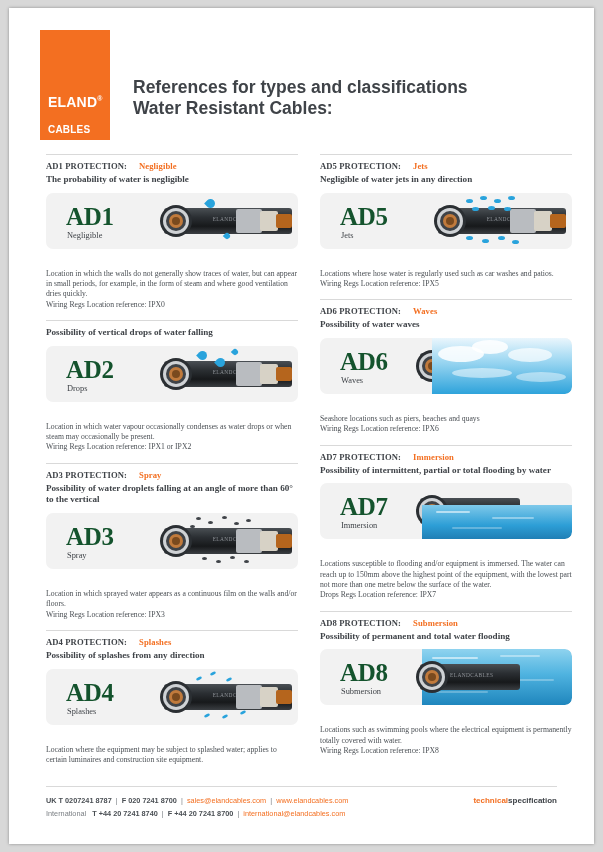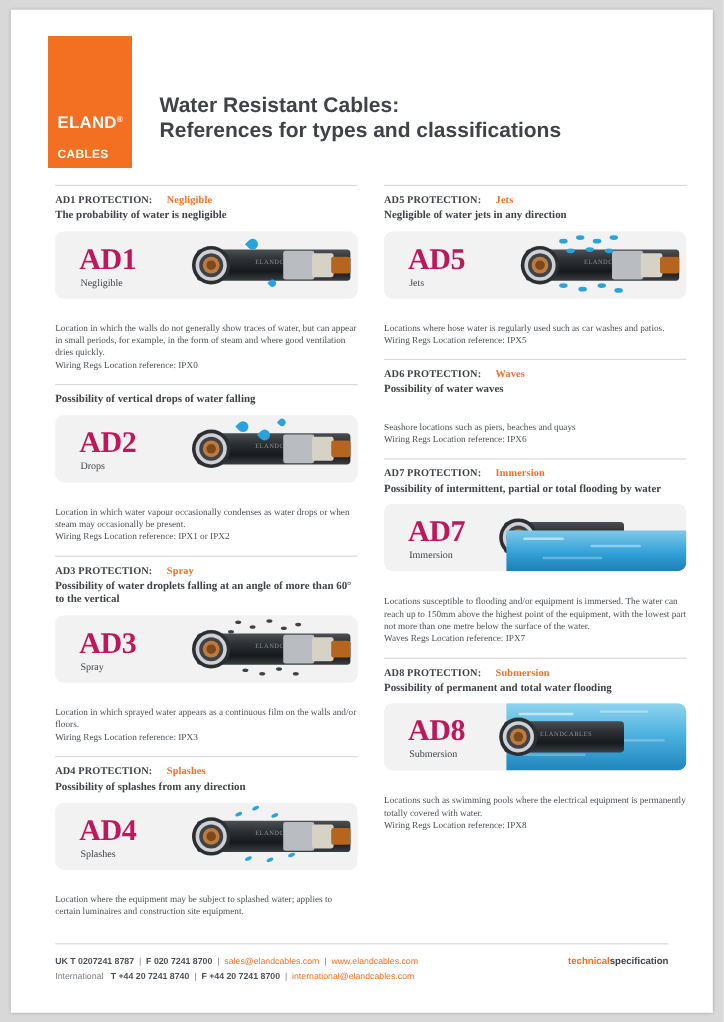--- a/index.html
+++ b/index.html
@@ -43,21 +43,21 @@
   .rule{height:1px;background:#d9d9d9;margin-bottom:6px;}
   .hdr{font-size:8.6px;font-weight:bold;color:#3f4348;letter-spacing:.1px;}
   .hdr .name{color:#f36f21;margin-left:12px;}
   .sub{font-size:9.1px;font-weight:bold;color:#3f4348;margin-top:3px;line-height:11.5px;}
 
   .panel{
     position:relative;background:#f2f2f2;border-radius:7px;
     margin-top:7px;overflow:hidden;
   }
   .code{
-    position:absolute;left:20px;color:#be185d;
+    position:absolute;left:20px;color:#14532d;
     font-size:25px;font-weight:bold;letter-spacing:-.3px;
   }
   .codesub{position:absolute;left:21px;font-size:8.4px;color:#3f4348;}
 
   
   .cable{position:absolute;height:26px;}
   .cable .sheath{
     position:absolute;left:0;top:0;height:26px;width:100%;
     background:linear-gradient(to bottom,#4a4f54 0%,#2b2f33 35%,#17191b 70%,#3a3e42 100%);
     border-radius:3px;
@@ -127,22 +127,22 @@
 <body>
 
 <div class="page">
 
   <div class="header">
     <div class="logo">
       <div class="l1"><span>ELAND</span><span class="reg">®</span></div>
       <div class="l2">CABLES</div>
     </div>
     <div class="title">
+      <div>References for types and classifications</div>
       <div>Water Resistant Cables:</div>
-      <div>References for types and classifications</div>
     </div>
   </div>
 
   <div class="cols">
 
     <div class="col colL">
 
       <div class="block">
         <div class="rule"></div>
         <div class="hdr"><span>AD1 PROTECTION:</span><span class="name">Negligible</span></div>
@@ -314,20 +314,42 @@
         <div class="body">
           <span>Locations where hose water is regularly used such as car washes and patios.</span>
           <span class="wr">Wiring Regs Location reference: IPX5</span>
         </div>
       </div>
 
       <div class="block" style="margin-top:10px">
         <div class="rule"></div>
         <div class="hdr"><span>AD6 PROTECTION:</span><span class="name">Waves</span></div>
         <div class="sub">Possibility of water waves</div>
+        <div class="panel" style="height:56px">
+          <div class="code" style="top:10px">AD6</div>
+          <div class="codesub" style="top:38px">Waves</div>
+          <div class="cable" style="left:100px;top:15px;width:100px;">
+            <div class="sheath"></div>
+            <div class="txt" style="left:30%">ELANDCABLES</div>
+            <div class="ringwrap" style="left:-4px;">
+              <div class="ring r0"></div>
+                <div class="ring r1"></div>
+                <div class="ring r2"></div>
+                <div class="ring r3"></div>
+                <div class="ring r4"></div>
+            </div>
+          </div>
+          <div class="wave">
+            <div class="wavecrest" style="left:6px;top:8px;width:46px;height:16px;"></div>
+            <div class="wavecrest" style="left:40px;top:2px;width:36px;height:14px;"></div>
+            <div class="wavecrest" style="left:76px;top:10px;width:44px;height:14px;opacity:.7;"></div>
+            <div class="wavecrest" style="left:20px;top:30px;width:60px;height:10px;opacity:.5;"></div>
+            <div class="wavecrest" style="left:84px;top:34px;width:50px;height:10px;opacity:.45;"></div>
+          </div>
+        </div>
         <div class="body">
           <span>Seashore locations such as piers, beaches and quays</span>
           <span class="wr">Wiring Regs Location reference: IPX6</span>
         </div>
       </div>
 
       <div class="block" style="margin-top:10px">
         <div class="rule"></div>
         <div class="hdr"><span>AD7 PROTECTION:</span><span class="name">Immersion</span></div>
         <div class="sub">Possibility of intermittent, partial or total flooding by water</div>
@@ -346,21 +368,21 @@
             </div>
           </div>
           <div class="water-flat" style="height:34px;border-radius:0 0 7px 0;">
             <div class="wline" style="left:14px;top:6px;width:34px;"></div>
             <div class="wline" style="left:70px;top:12px;width:42px;opacity:.7;"></div>
             <div class="wline" style="left:30px;top:22px;width:50px;opacity:.5;"></div>
           </div>
         </div>
         <div class="body">
           <span>Locations susceptible to flooding and/or equipment is immersed. The water can reach up to 150mm above the highest point of the equipment, with the lowest part not more than one metre below the surface of the water.</span>
-          <span class="wr">Waves Regs Location reference:  IPX7</span>
+          <span class="wr">Drops Regs Location reference:  IPX7</span>
         </div>
       </div>
 
       <div class="block" style="margin-top:10px">
         <div class="rule"></div>
         <div class="hdr"><span>AD8 PROTECTION:</span><span class="name">Submersion</span></div>
         <div class="sub">Possibility of permanent and total water flooding</div>
         <div class="panel" style="height:56px">
           <div class="code" style="top:10px">AD8</div>
           <div class="codesub" style="top:38px">Submersion</div>

